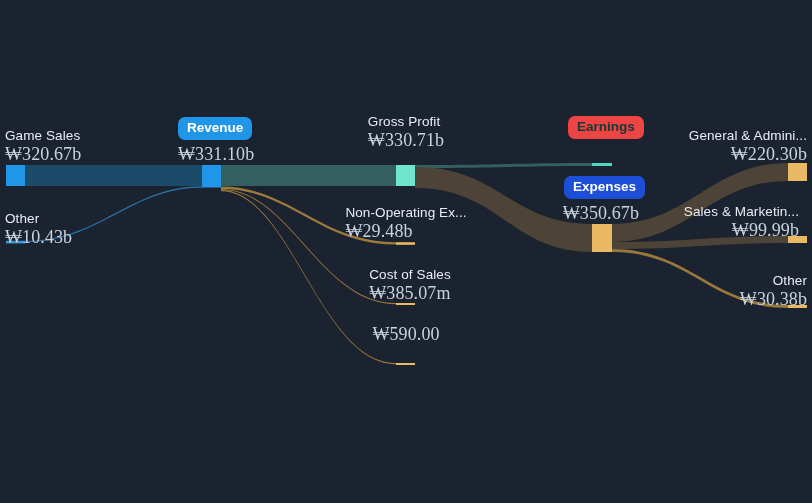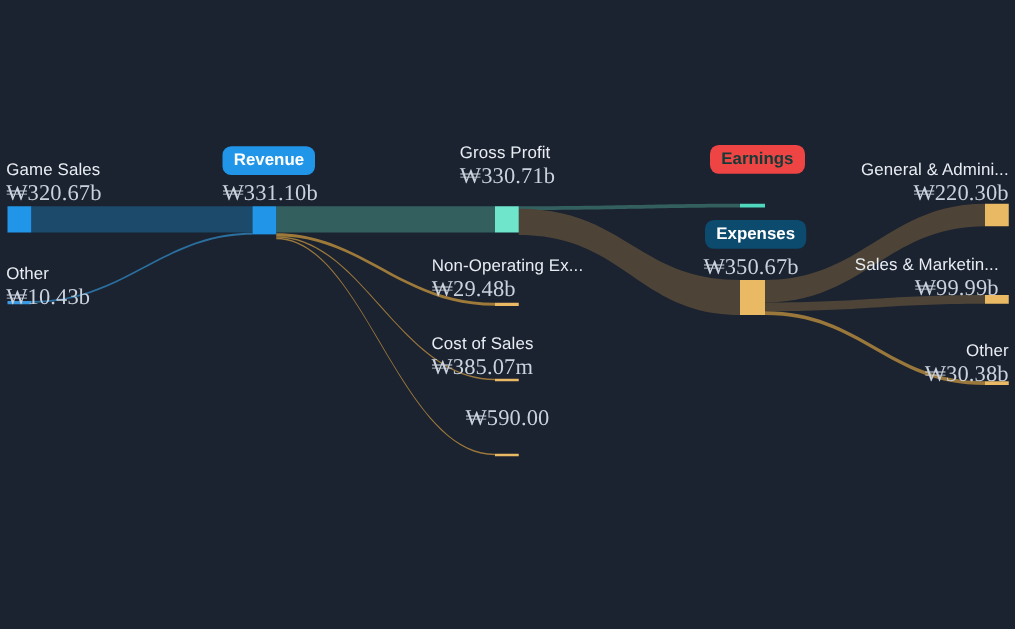--- a/index.html
+++ b/index.html
@@ -48,21 +48,21 @@
     position: absolute;
     border-radius: 7px;
     padding: 3px 9px 4px 9px;
     font-size: 13.5px;
     line-height: 16px;
     white-space: nowrap;
     font-weight: 700;
   }
   .badge-revenue { background: #2196e8; color: #ffffff; }
   .badge-earnings { background: #ef4444; color: #123b38; }
-  .badge-expenses { background: #0c4a6e; color: #ffffff; text-align: center; }
+  .badge-expenses { background: #1d4ed8; color: #ffffff; text-align: center; }
 </style>
 </head>
 <body>
 
 <svg id="chart" viewBox="0 0 812 503">
 
   <g>
 
     <path d="M25,165 C110,165 120,165 202,165 L202,186 C120,186 110,186 25,186 Z" fill="#1b4a6b"></path>
 
@@ -120,21 +120,21 @@
 <div class="lbl center-align" style="left:406px; top:112px; transform:translateX(-50%);">
   <span class="name">Gross Profit</span>
   <span class="val">₩330.71b</span>
 </div>
 
 <div class="lbl center-align" style="left:406px; top:203px; transform:translateX(-50%);">
   <span class="name">Non-Operating Ex...</span>
   <span class="val">₩29.48b</span>
 </div>
 
-<div class="lbl center-align" style="left:386px; top:265px; transform:translateX(-50%);">
+<div class="lbl center-align" style="left:410px; top:265px; transform:translateX(-50%);">
   <span class="name">Cost of Sales</span>
   <span class="val">₩385.07m</span>
 </div>
 
 <div class="lbl center-align" style="left:406px; top:325px; transform:translateX(-50%);">
   <span class="val">₩590.00</span>
 </div>
 
 <div class="lbl right-align" style="left:627px; top:144px; transform:translateX(-100%);margin-top:30px;">
   <span class="val">₩9.53b</span>

